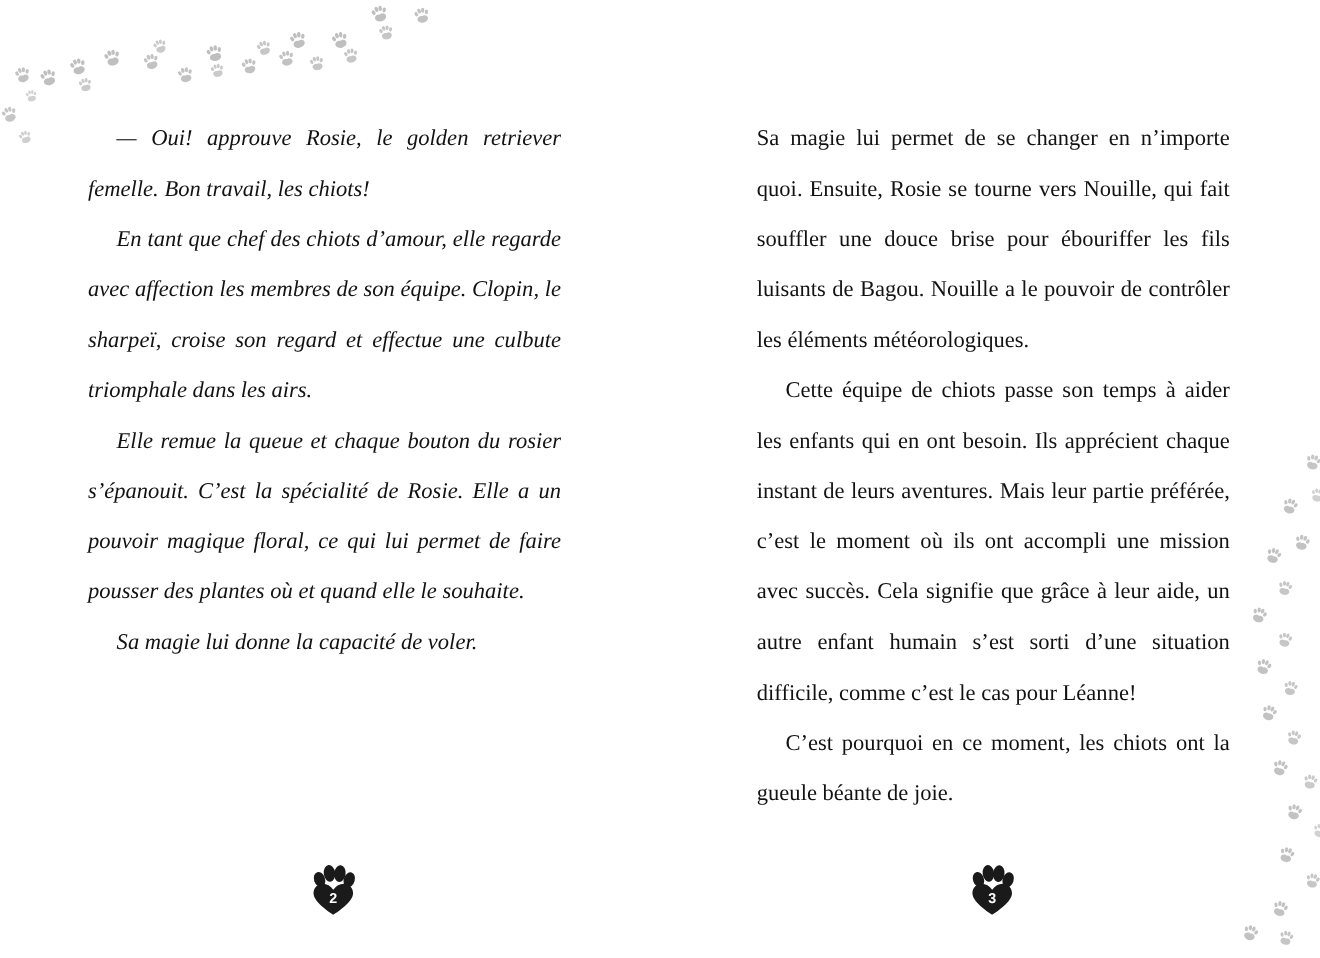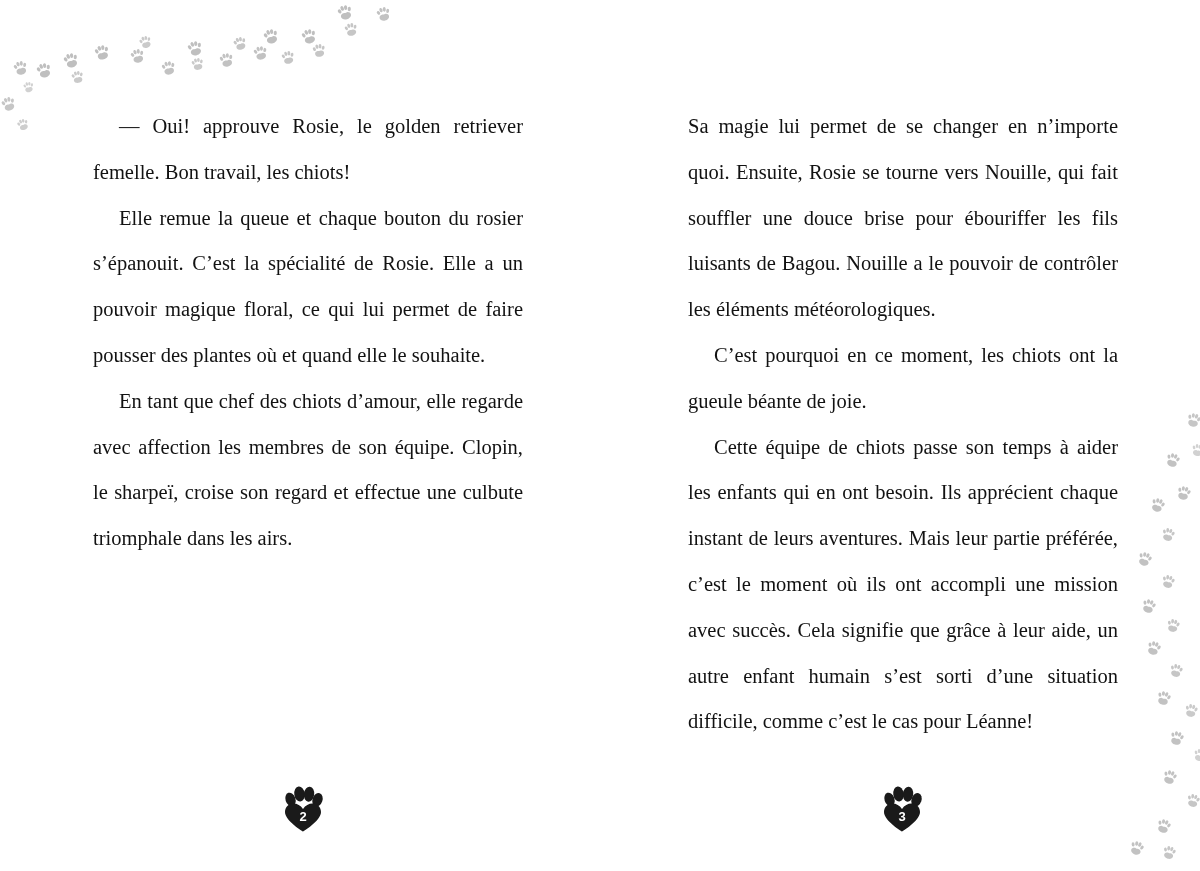--- a/index.html
+++ b/index.html
@@ -35,21 +35,21 @@
     top: 104px;
     width: 430px;
     font-size: 20.5px;
     line-height: 45.8px;
     color: #121212;
     text-align: justify;
     text-justify: inter-word;
     -webkit-hyphens: none;
     hyphens: none;
   }
-  .column.left  { left: 93px;  }
+  .column.left  { left: 80px; font-style: italic;  }
   .column.right { left: 688px; }
 
   .para {
     margin: 0;
     text-indent: 26px;
     text-align: justify;
   }
   .para.no-indent { text-indent: 0; font-family: Liberation Serif, serif; }
 
   
@@ -568,22 +568,23 @@
             <ellipse cx="24.6" cy="8.8" rx="3.6" ry="5.4" transform="rotate(9 24.6 8.8)"></ellipse>
             <ellipse cx="31.6" cy="14.0" rx="3.5" ry="5.0" transform="rotate(22 31.6 14)"></ellipse>
             <path d="M20.4 34.6 C14.2 34.6 9.0 31.0 9.0 26.3 C9.0 22.3 12.4 19.6 16.2 19.6 C18.2 19.6 19.3 20.3 20.4 20.3 C21.5 20.3 22.6 19.6 24.6 19.6 C28.4 19.6 31.8 22.3 31.8 26.3 C31.8 31.0 26.6 34.6 20.4 34.6 Z"></path>
           </g>
         </svg>
       </span>
     </div>
 
   <div class="column left">
       <p class="para">— Oui! approuve Rosie, le golden retriever femelle. Bon travail, les chiots!</p>
+      <p class="para">En tant que chef des chiots d’amour, elle regarde avec affection les membres de son équipe. Clopin, le sharpeï, croise son regard et effectue une culbute triomphale dans les airs.</p>
       <p class="para">Elle remue la queue et chaque bouton du rosier s’épanouit. C’est la spécialité de Rosie. Elle a un pouvoir magique floral, ce qui lui permet de faire pousser des plantes où et quand elle le souhaite.</p>
-      <p class="para">En tant que chef des chiots d’amour, elle regarde avec affection les membres de son équipe. Clopin, le sharpeï, croise son regard et effectue une culbute triomphale dans les airs.</p>
+      <p class="para">Sa magie lui donne la capacité de voler.</p>
     </div>
 
   <div class="footer left">
     <span>
       <svg width="60" height="60" viewBox="0 0 60 60" aria-hidden="true">
         <g fill="#1a1a1a">
           <ellipse cx="17.5" cy="19.5" rx="5.0" ry="7.0" transform="rotate(-18 17.5 19.5)"></ellipse>
           <ellipse cx="26.5" cy="14.0" rx="5.2" ry="7.6" transform="rotate(-7 26.5 14)"></ellipse>
           <ellipse cx="36.0" cy="14.2" rx="5.2" ry="7.6" transform="rotate(7 36 14.2)"></ellipse>
           <ellipse cx="44.5" cy="19.8" rx="5.0" ry="7.0" transform="rotate(18 44.5 19.8)"></ellipse>
@@ -591,22 +592,22 @@
                    C24.1 23.4 27.6 25.3 30 28.9 C32.4 25.3 35.9 23.4 39.4 23.4
                    C43.9 23.4 48 26.8 48 32.0 C48 40.8 30 51.5 30 51.5 Z"></path>
         </g>
       </svg>
     </span>
     <span class="pagenum">2</span>
   </div>
 
   <div class="column right">
       <p class="para no-indent">Sa magie lui permet de se changer en n’importe quoi. Ensuite, Rosie se tourne vers Nouille, qui fait souffler une douce brise pour ébouriffer les fils luisants de Bagou. Nouille a le pouvoir de contrôler les éléments météorologiques.</p>
+      <p class="para">Cette équipe de chiots passe son temps à aider les enfants qui en ont besoin. Ils apprécient chaque instant de leurs aventures. Mais leur partie préférée, c’est le moment où ils ont accompli une mission avec succès. Cela signifie que grâce à leur aide, un autre enfant humain s’est sorti d’une situation difficile, comme c’est le cas pour Léanne!</p>
       <p class="para flush-last">C’est pourquoi en ce moment, les chiots ont la gueule béante de joie.</p>
-      <p class="para">Cette équipe de chiots passe son temps à aider les enfants qui en ont besoin. Ils apprécient chaque instant de leurs aventures. Mais leur partie préférée, c’est le moment où ils ont accompli une mission avec succès. Cela signifie que grâce à leur aide, un autre enfant humain s’est sorti d’une situation difficile, comme c’est le cas pour Léanne!</p>
     </div>
 
   <div class="footer right">
     <span>
       <svg width="60" height="60" viewBox="0 0 60 60" aria-hidden="true">
         <g fill="#1a1a1a">
           <ellipse cx="17.5" cy="19.5" rx="5.0" ry="7.0" transform="rotate(-18 17.5 19.5)"></ellipse>
           <ellipse cx="26.5" cy="14.0" rx="5.2" ry="7.6" transform="rotate(-7 26.5 14)"></ellipse>
           <ellipse cx="36.0" cy="14.2" rx="5.2" ry="7.6" transform="rotate(7 36 14.2)"></ellipse>
           <ellipse cx="44.5" cy="19.8" rx="5.0" ry="7.0" transform="rotate(18 44.5 19.8)"></ellipse>

